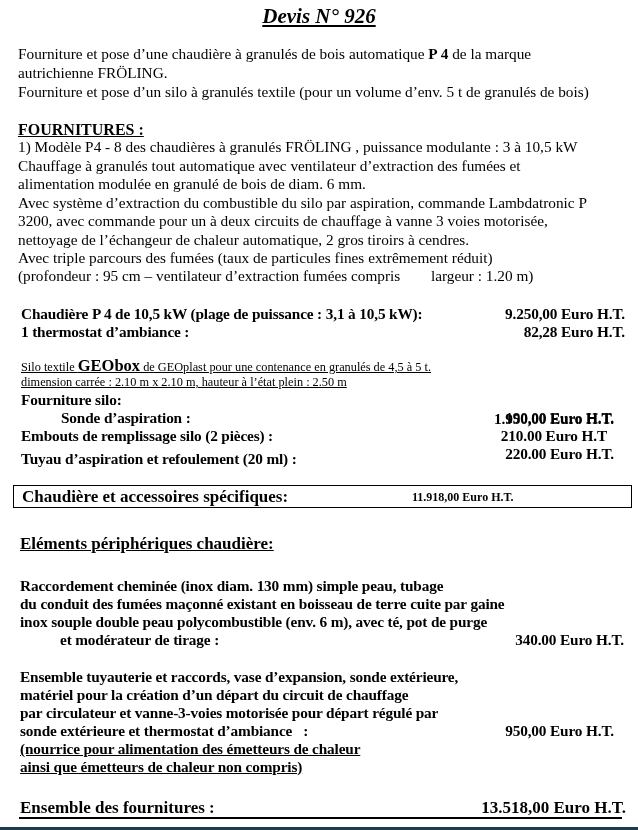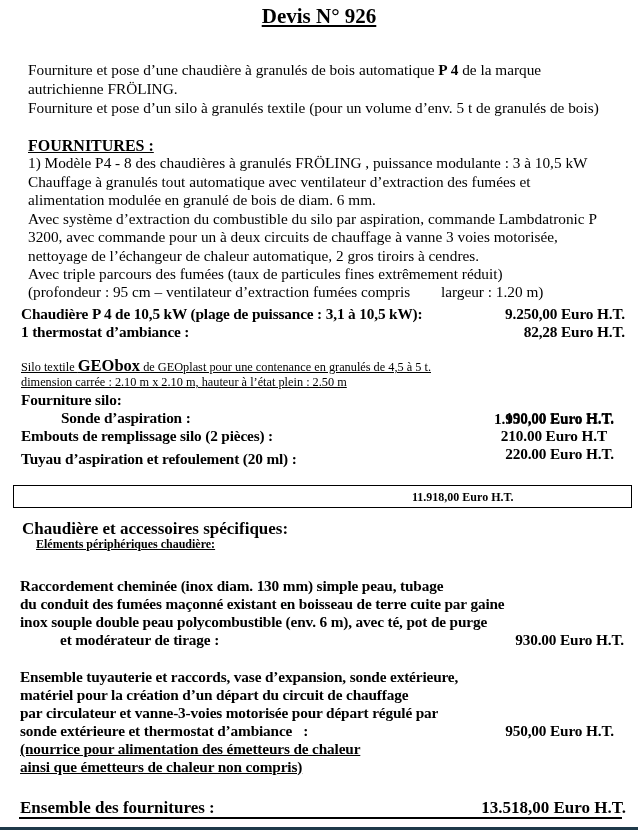--- a/index.html
+++ b/index.html
@@ -16,28 +16,28 @@
       color: #000;
     }
     .abs { position: absolute; white-space: nowrap; }
     .title {
       top: 3px;
       left: 0;
       width: 638px;
       text-align: center;
       font-size: 21px;
       font-weight: bold;
+      font-style: italic;
       line-height: 26px;
     }
     .title span { text-decoration: underline; }
     .reg {
       font-size: 15.3px;
       line-height: 18px;
-      left: 28px;
-      margin-top: 16px;
+      left: 18px;
     }
     .bold { font-weight: bold; }
     .u { text-decoration: underline; }
     .cond {
       font-weight: bold;
       font-size: 15.3px;
       letter-spacing: -0.15px;
       line-height: 18.2px;
     }
     .small {
@@ -51,29 +51,29 @@
     .total-box {
       left: 13px;
       top: 485px;
       width: 619px;
       height: 23px;
       border: 1.5px solid #000;
       box-sizing: border-box;
     }
     .box-label {
       left: 22px; top: 487px;
-      font-size: 17px; font-weight: bold; line-height: 20px; margin-top: 32px;
+      font-size: 17px; font-weight: bold; line-height: 20px;
     }
     .box-amount {
       left: 412px; top: 487px;
       font-size: 12px; font-weight: bold; line-height: 20px;
     }
     .section-h {
-      left: 36px; top: 534px;
-      font-size: 12px; font-weight: bold; line-height: 20px;
+      left: 20px; top: 534px;
+      font-size: 17px; font-weight: bold; line-height: 20px;
       text-decoration: underline;
     }
     .final-label {
       left: 20px; top: 798px;
       font-size: 17px; font-weight: bold; line-height: 20px;
     }
     .final-amount {
       right: 12px; top: 798px;
       font-size: 17px; font-weight: bold; line-height: 20px;
     }
@@ -134,21 +134,21 @@
 <div class="abs total-box"></div>
 <div class="abs box-label">Chaudière et accessoires spécifiques:</div>
 <div class="abs box-amount">11.918,00 Euro H.T.</div>
 
 <div class="abs section-h">Eléments périphériques chaudière:</div>
 
 <div class="abs cond" style="left:20px; top:577px;">Raccordement cheminée (inox diam. 130 mm) simple peau, tubage</div>
 <div class="abs cond" style="left:20px; top:595px;">du conduit des fumées maçonné existant en boisseau de terre cuite par gaine</div>
 <div class="abs cond" style="left:20px; top:613px;">inox souple double peau polycombustible (env. 6 m), avec té, pot de purge</div>
 <div class="abs cond" style="left:20px; top:631px;margin-left:40px;">et modérateur de tirage :</div>
-<div class="abs cond right" style="right:14px; top:631px;">930.00 Euro H.T.</div>
+<div class="abs cond right" style="right:14px; top:631px;">340.00 Euro H.T.</div>
 
 <div class="abs cond" style="left:20px; top:668px;">Ensemble tuyauterie et raccords, vase d’expansion, sonde extérieure,</div>
 <div class="abs cond" style="left:20px; top:686px;">matériel pour la création d’un départ du circuit de chauffage</div>
 <div class="abs cond" style="left:20px; top:704px;">par circulateur et vanne-3-voies motorisée pour départ régulé par</div>
 <div class="abs cond" style="left:20px; top:722px; white-space:pre;">sonde extérieure et thermostat d’ambiance   :</div>
 <div class="abs cond right" style="right:24px; top:722px;">950,00 Euro H.T.</div>
 <div class="abs cond u" style="left:20px; top:740px;">(nourrice pour alimentation des émetteurs de chaleur</div>
 <div class="abs cond u" style="left:20px; top:758px;">ainsi que émetteurs de chaleur non compris)</div>
 
 <div class="abs final-label">Ensemble des fournitures :</div>

